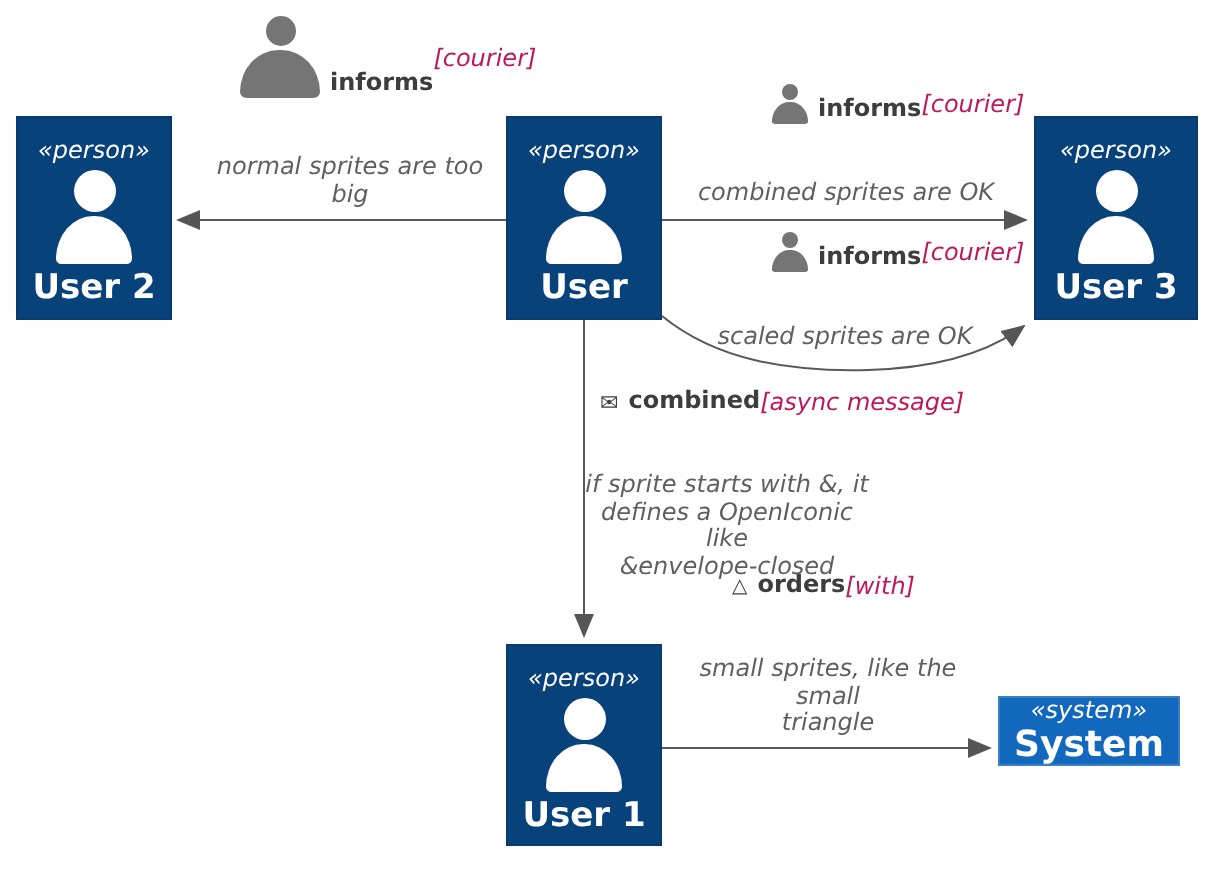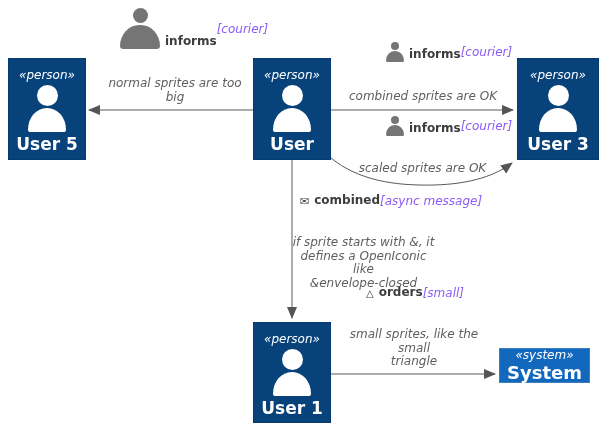--- a/index.html
+++ b/index.html
@@ -29,21 +29,21 @@
   .sprite .sp-head{border-radius:50%;background:#757575;}
   .sprite .sp-body{background:#757575;border-radius:55% 55% 10% 10% / 100% 100% 14% 14%;}
   .sprite-large .sp-head{width:15px;height:15px;}
   .sprite-large .sp-body{width:40px;height:24px;margin-top:2px;}
   .sprite-small .sp-head{width:8px;height:8px;}
   .sprite-small .sp-body{width:18px;height:11px;margin-top:1px;}
   
   .rel-group{position:absolute;z-index:3;display:flex;flex-direction:row;align-items:center;}
   .rel-line1{display:flex;align-items:flex-end;gap:5px;}
   .rel-verb{font-weight:bold;font-size:12px;line-height:13px;color:#3d3d3d;margin-bottom:1px;white-space:nowrap;}
-  .rel-tech{font-style:italic;font-size:12px;line-height:13px;color:#8b5cf6;margin-top:1px;white-space:nowrap;}
+  .rel-tech{font-style:italic;font-size:12px;line-height:13px;color:#be185d;margin-top:1px;white-space:nowrap;}
   .rel-glyph{color:#3d3d3d;font-size:11px;line-height:11px;margin-bottom:1px;}
   .desc{
     position:absolute;z-index:3;text-align:center;color:#5f5f5f;
     font-size:12px;line-height:13.5px;white-space:pre-line;font-style:italic;
   }
 </style>
 </head>
 <body>
 
 <div class="canvas">
@@ -60,21 +60,21 @@
     <line x1="292" y1="160" x2="292" y2="318" stroke="#595959" stroke-width="1" marker-end="url(#arr)"></line>
     <line x1="331" y1="374" x2="495" y2="374" stroke="#595959" stroke-width="1" marker-end="url(#arr)"></line>
   </svg>
 
   <div class="node person" style="left:8px;top:58px;width:78px;height:102px;">
     <div class="stereo">«person»</div>
     <div class="picon">
         <div class="head"></div>
         <div class="body"></div>
       </div>
-    <div class="nname">User 5</div>
+    <div class="nname">User 2</div>
   </div>
 
   <div class="node person" style="left:253px;top:58px;width:78px;height:102px;">
     <div class="stereo">«person»</div>
     <div class="picon">
         <div class="head"></div>
         <div class="body"></div>
       </div>
     <div class="nname">User</div>
   </div>
@@ -141,21 +141,21 @@
       <span class="rel-verb">combined</span>
     </div>
     <div class="rel-tech">[async message]</div>
   </div>
 
   <div class="rel-group" style="left:366px;top:286px;width:104px;">
     <div class="rel-line1">
       <span class="rel-glyph" style="font-size:10px;">△</span>
       <span class="rel-verb">orders</span>
     </div>
-    <div class="rel-tech">[small]</div>
+    <div class="rel-tech">[with]</div>
   </div>
 
   <div class="desc" style="left:97px;top:77px;width:156px;">normal sprites are too
 big</div>
   <div class="desc" style="left:343px;top:90px;width:160px;">combined sprites are OK</div>
   <div class="desc" style="left:355px;top:162px;width:135px;">scaled sprites are OK</div>
   <div class="desc" style="left:292px;top:236px;width:143px;">if sprite starts with &amp;, it
 defines a OpenIconic
 like
 &amp;envelope-closed</div>

